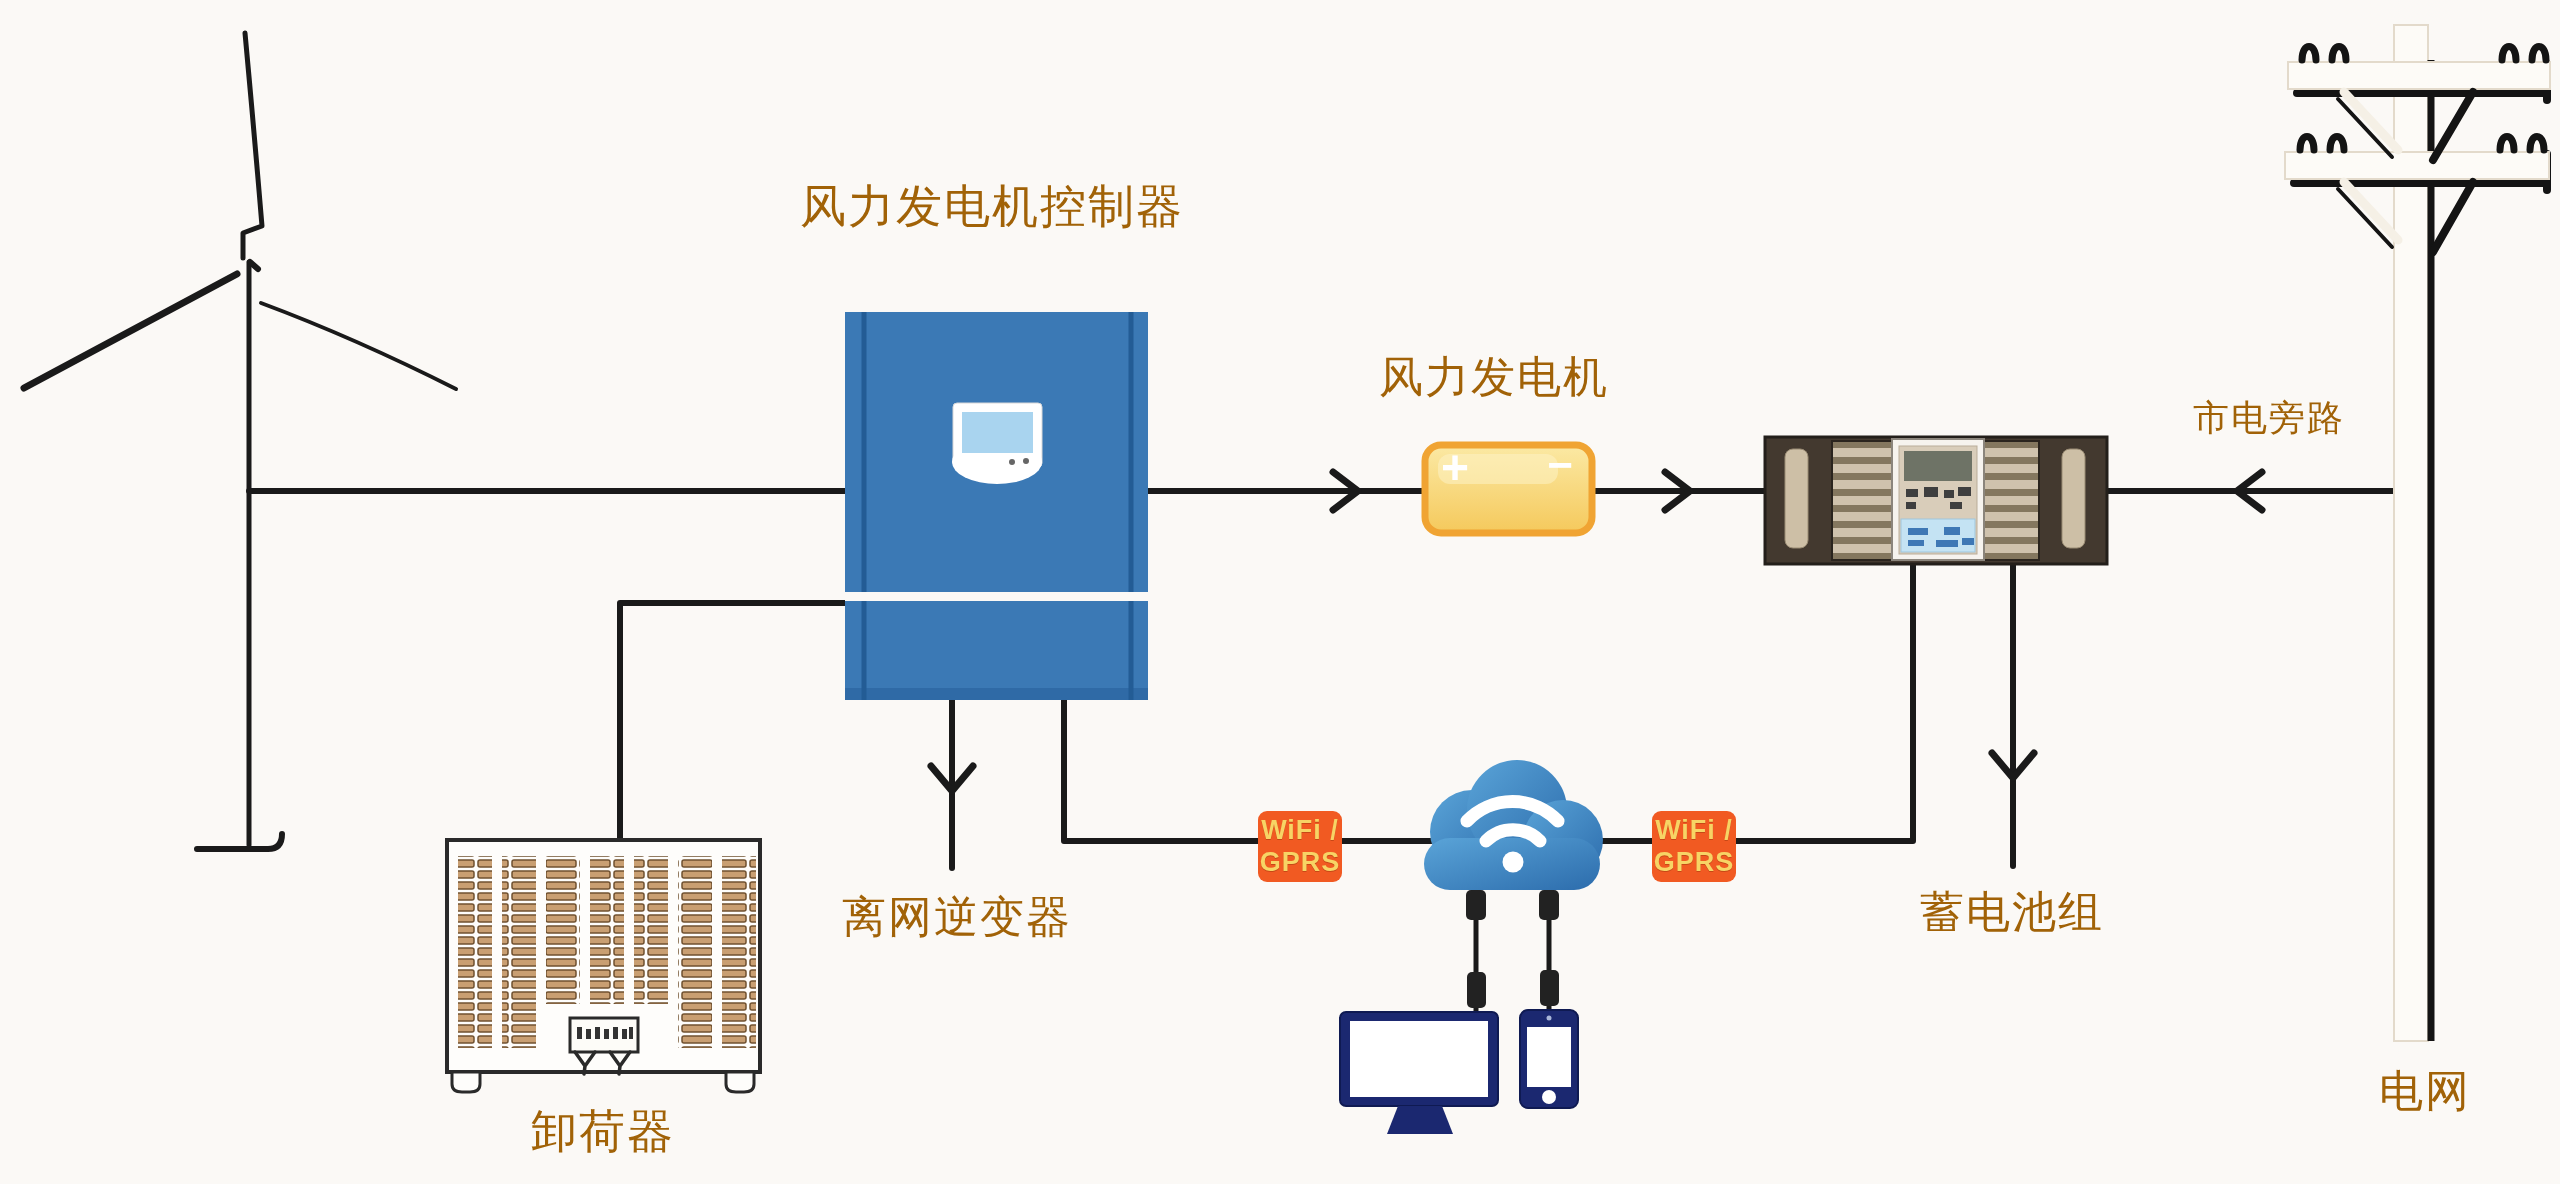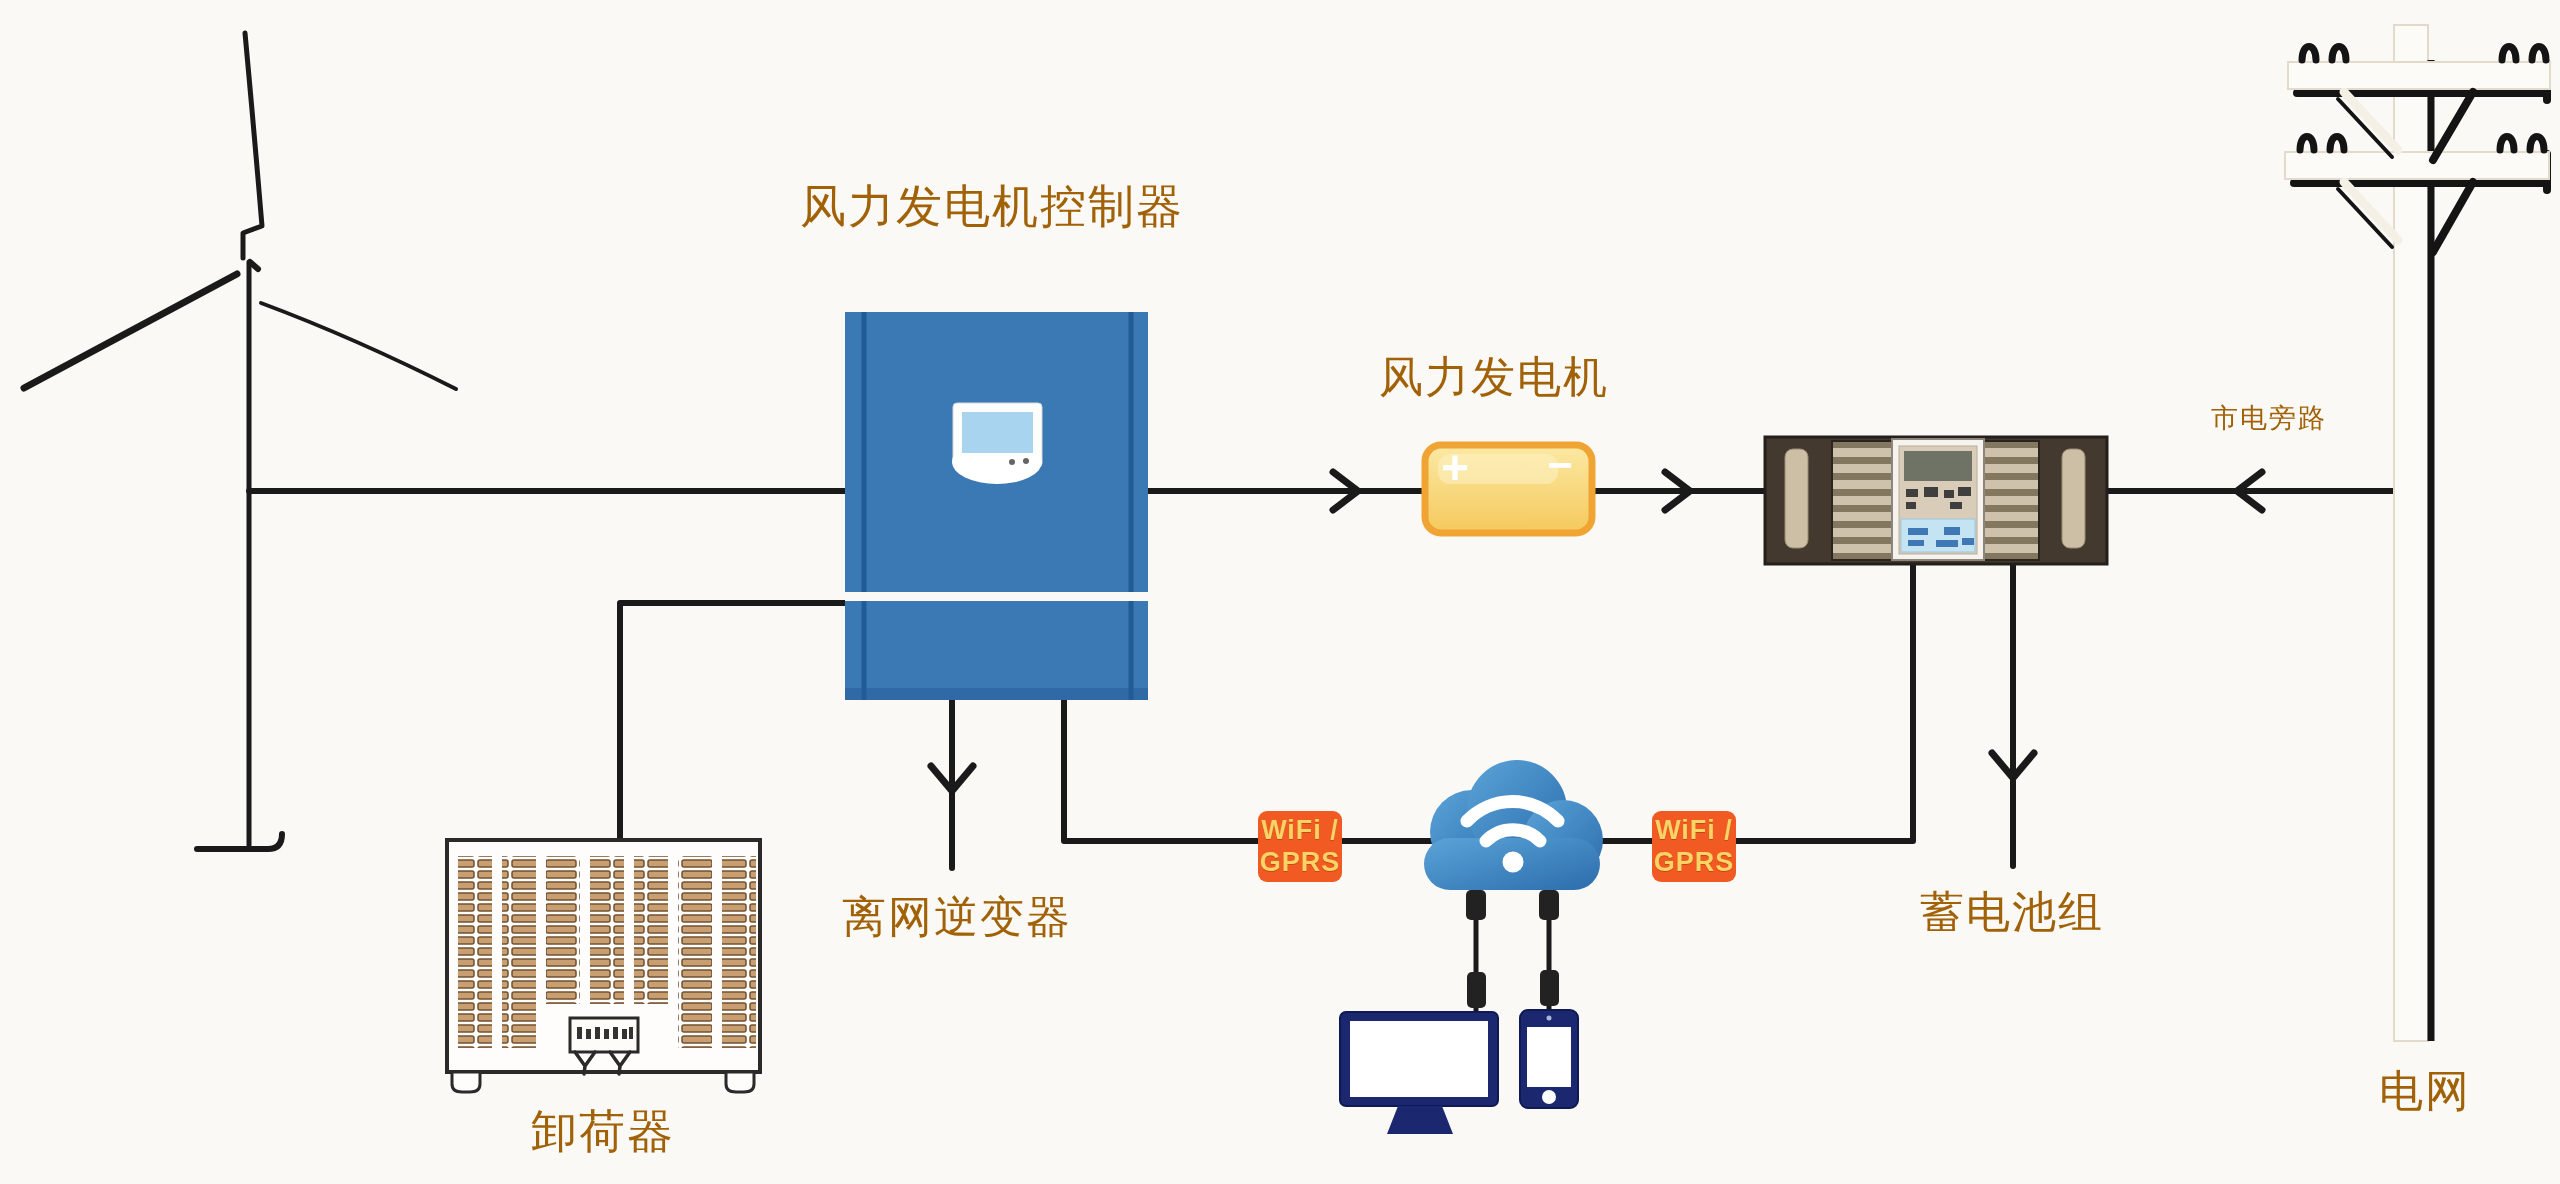--- a/index.html
+++ b/index.html
@@ -1,21 +1,21 @@
 <!DOCTYPE html>
 <html><head>
 <meta charset="utf-8">
 <style>
   html,body{margin:0;padding:0;background:#FBF9F6;}
   .stage{position:relative;width:2560px;height:1184px;background:#FBF9F6;overflow:hidden;
          font-family:"Liberation Sans", sans-serif;}
   .stage svg{position:absolute;left:0;top:0;}
   .lbl{position:absolute;transform:translate(-50%,-50%);font-size:44px;color:#a16207;
        font-weight:500;letter-spacing:2px;white-space:nowrap;}
-  .lbl.small{font-size:27px;}
+  .lbl.small{font-size:36px;}
   .lbl.big{font-size:46px;}
   .badge{position:absolute;width:84px;height:71px;background:#F15A22;border-radius:9px;
          display:flex;flex-direction:column;align-items:center;justify-content:center;
          color:#F7D465;font-weight:bold;font-size:27px;line-height:1.15;letter-spacing:1px;
          text-shadow:0 1px 0 rgba(120,40,0,.35);}
 </style>
 </head>
 <body>
 
 <div class="stage">

